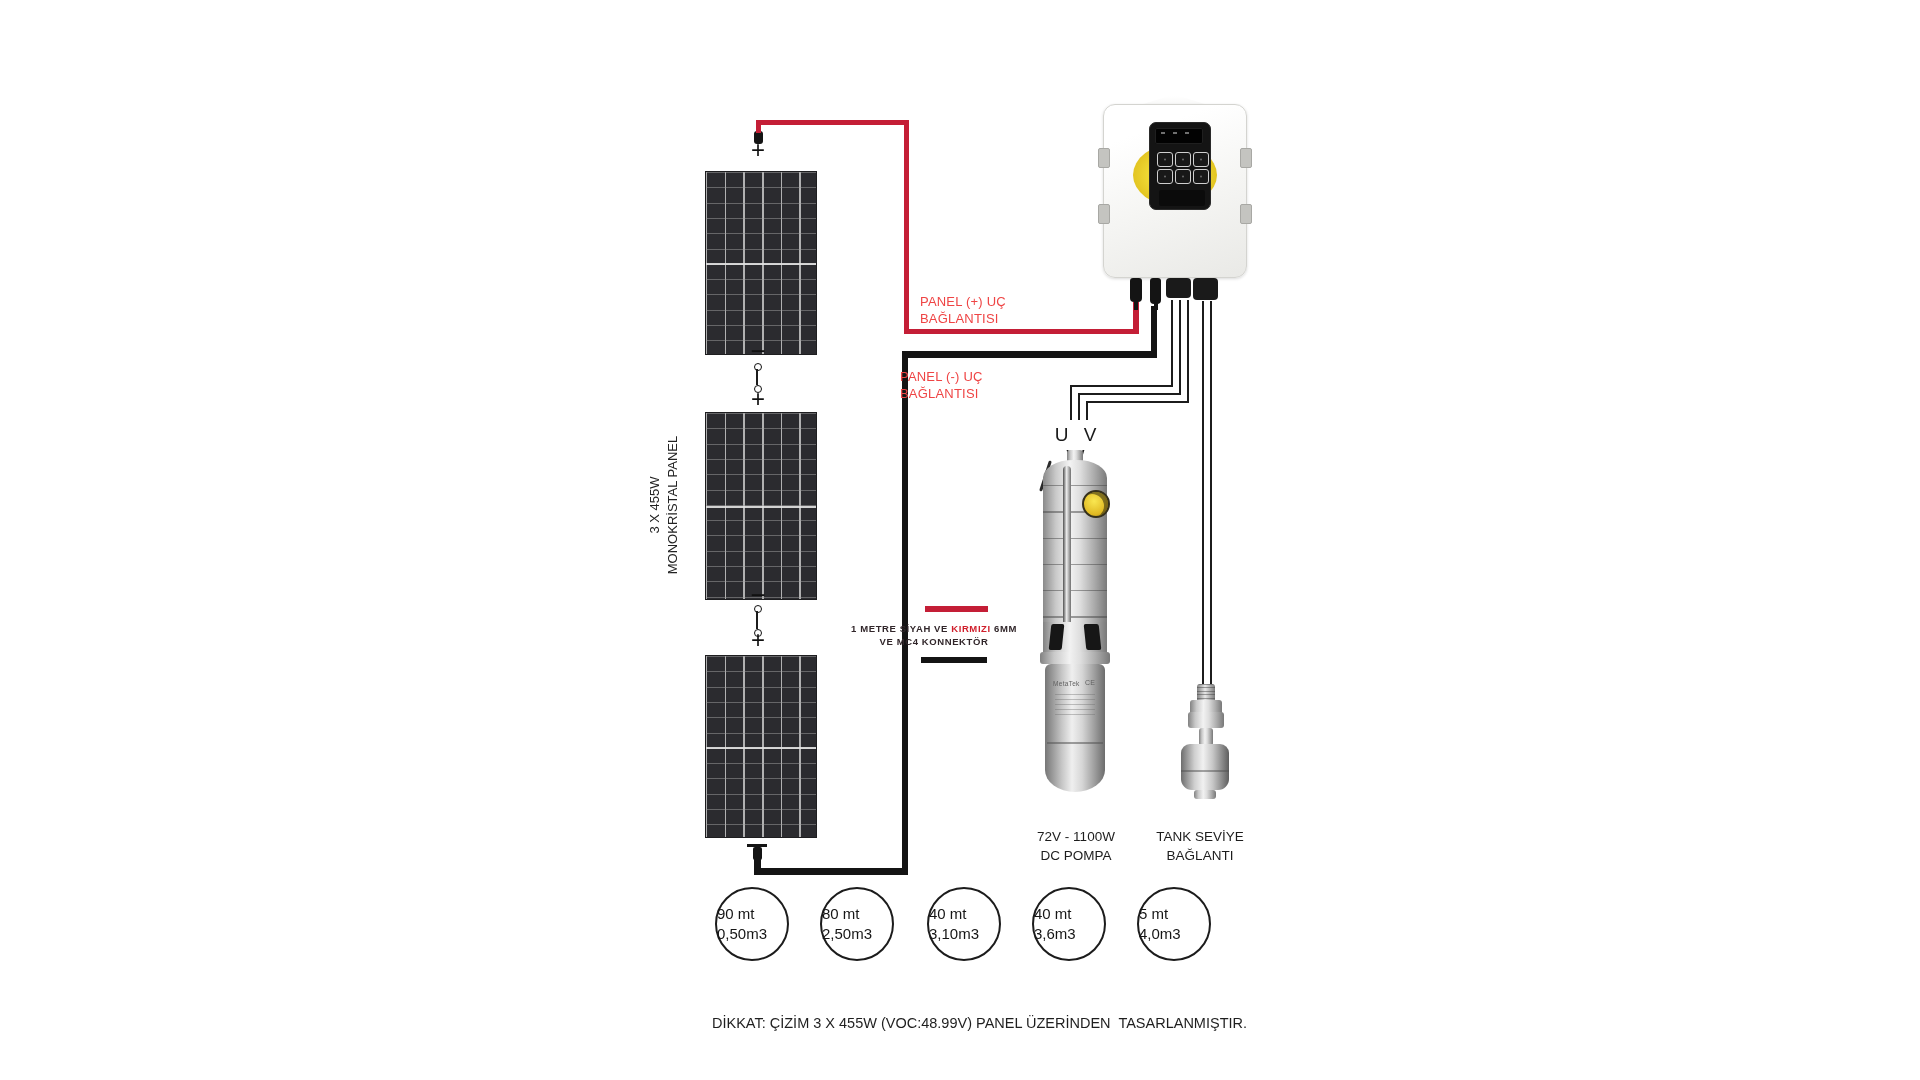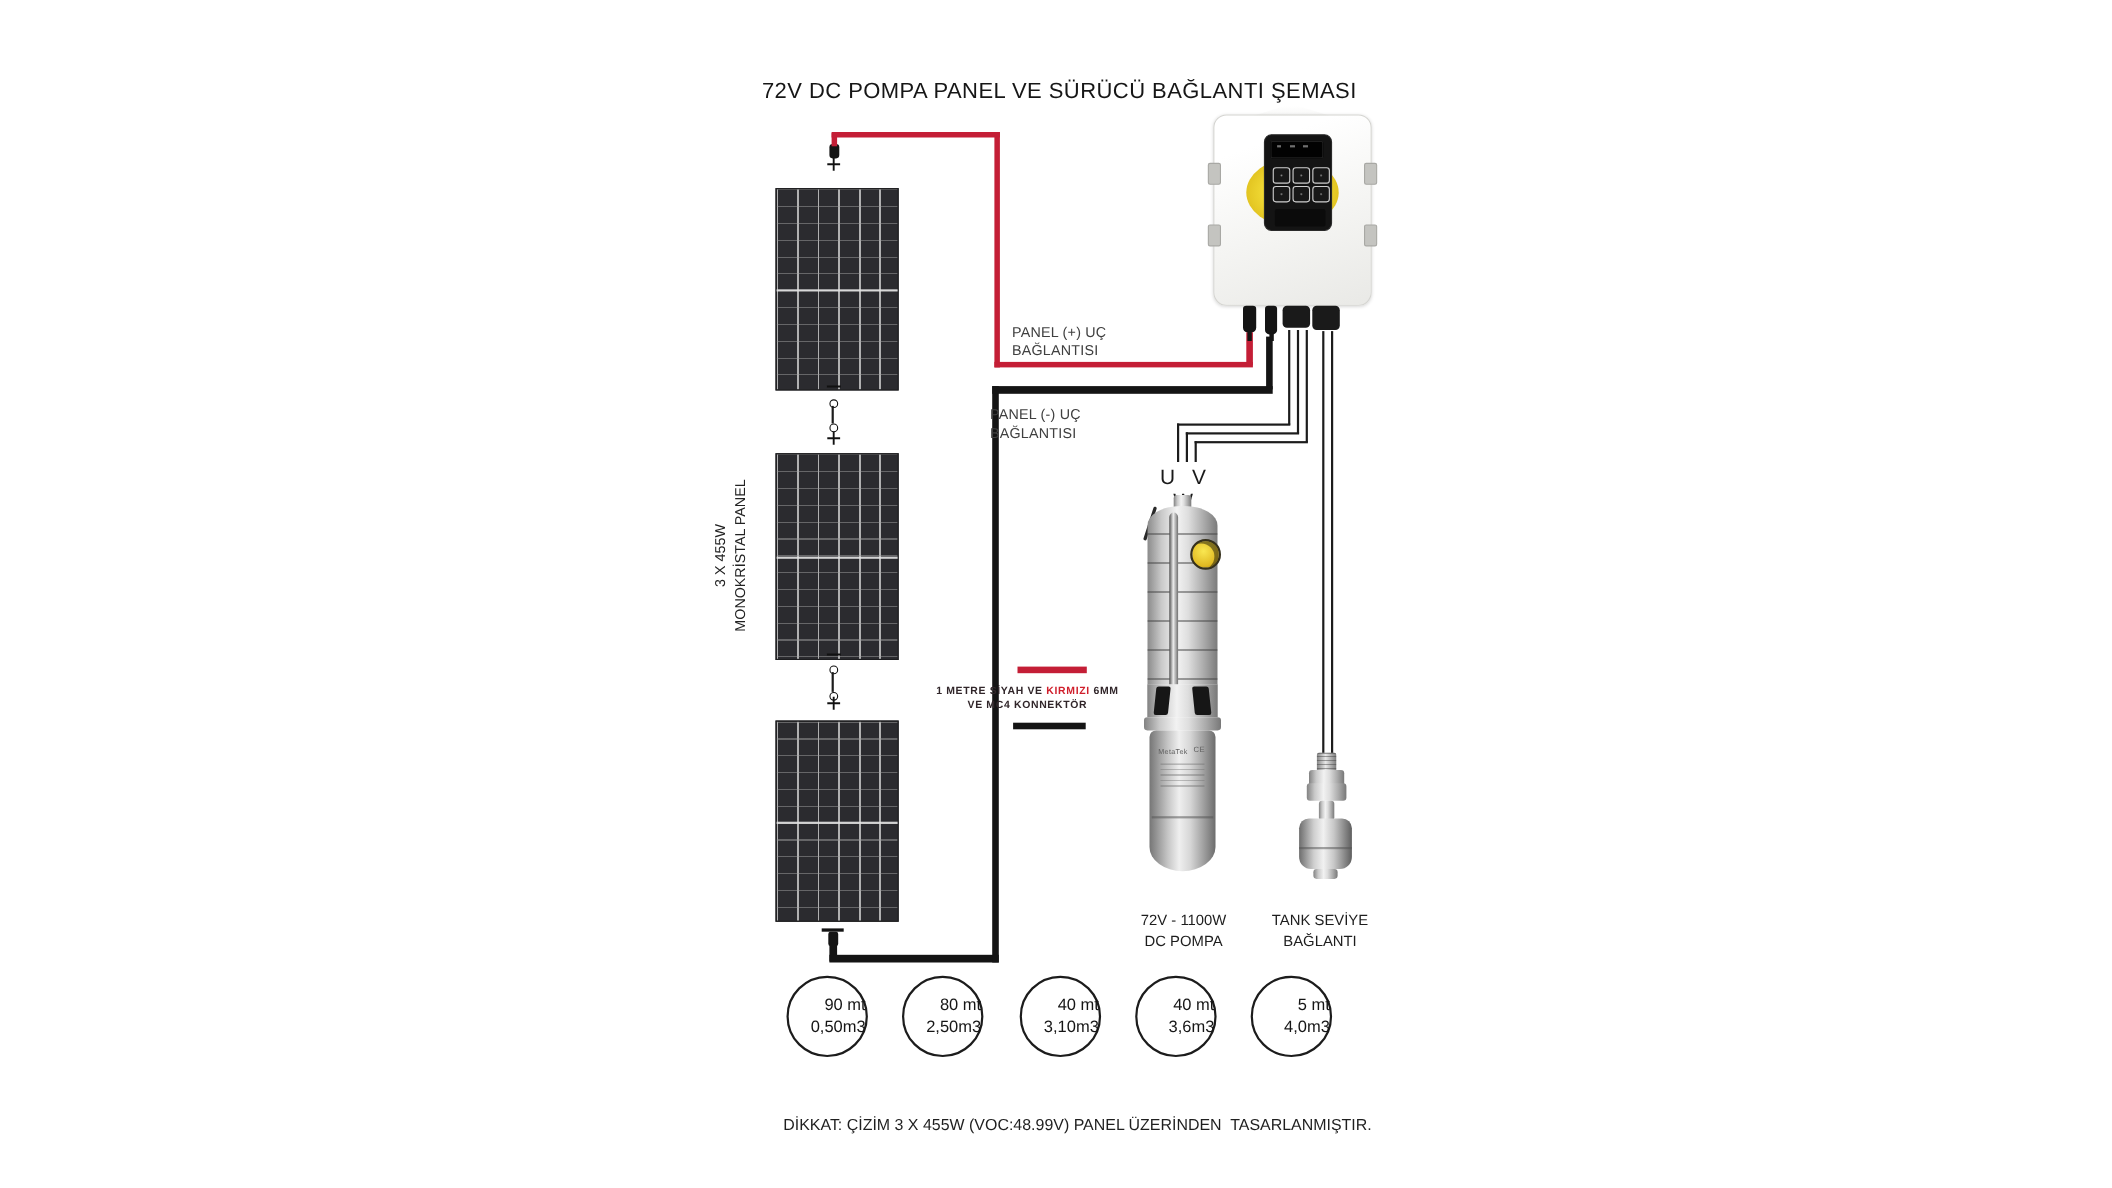--- a/index.html
+++ b/index.html
@@ -1,29 +1,29 @@
 <!DOCTYPE html>
 <html><head>
 <meta charset="utf-8">
 <style>
   html,body{margin:0;padding:0;background:#ffffff;}
   #canvas{position:relative;width:1920px;height:1080px;background:#ffffff;overflow:hidden;
           font-family:"Liberation Sans",sans-serif;color:#1c1c1c;}
   .abs{position:absolute;}
   
   .title{font-size:20px;letter-spacing:.4px;color:#161616;text-align:center;}
-  .wire-label{font-size:13px;line-height:17px;letter-spacing:.2px;color:#404040;}
+  .wire-label{font-size:13px;line-height:17px;letter-spacing:.2px;color:#ef4444;}
   .uvw{font-size:19px;letter-spacing:5px;color:#1a1a1a;text-align:center;}
   .equip-label{font-size:13.5px;line-height:19px;text-align:center;color:#1d1d1d;}
   .rot-label{font-size:13px;line-height:18px;text-align:center;color:#222;
              transform:rotate(-90deg);transform-origin:center;}
   .note-txt{font-size:9.5px;font-weight:bold;letter-spacing:.6px;color:#31262a;text-align:center;line-height:13px;}
   .note-red{color:#d01f2c;}
   .circle{width:70px;height:70px;border:2px solid #1c1c1c;border-radius:50%;background:#fff;
-          display:flex;flex-direction:column;align-items:flex-end;justify-content:center;
+          display:flex;flex-direction:column;align-items:flex-start;justify-content:center;
           font-size:15px;line-height:20px;color:#161616;}
   .footnote{font-size:14.5px;line-height:23px;color:#1f1f1f;white-space:pre;}
   
   .wred{background:#c41e36;}
   .wblk{background:#141414;}
   .thin{background:#1c1c1c;}
   
   .solar-panel{width:112px;background-color:#2b2b2f;border:1px solid #1e1e20;box-sizing:border-box;
     background-image:
       repeating-linear-gradient(to bottom, rgba(160,160,160,.5) 0 1px, transparent 1px 15.3px),
@@ -71,21 +71,20 @@
     linear-gradient(90deg,#828282,#e8e8e8 45%,#7a7a7a);}
   .float{border-radius:9px 9px 11px 11px;
     background:linear-gradient(90deg,#6d6d6d,#cfcfcf 28%,#f1f1f1 46%,#c7c7c7 66%,#5e5e5e);}
   .float::after{content:"";position:absolute;left:0;right:0;top:26px;height:2px;background:rgba(80,80,80,.5);}
 </style>
 </head>
 <body>
 
 <div id="canvas">
 
-  <div class="abs title" style="left:660px;top:72px;width:606px;">72V DC POMPA PANEL VE SÜRÜCÜ BAĞLANTI ŞEMASI</div>
 
   <div class="abs rot-label" style="left:582px;top:487px;width:164px;">
     <div>3 X 455W</div>
     <div>MONOKRİSTAL PANEL</div>
   </div>
 
   <div class="abs solar-panel" style="left:705px;top:171px;height:184px;"></div>
   <div class="abs solar-panel" style="left:705px;top:412px;height:188px;"></div>
   <div class="abs solar-panel" style="left:705px;top:655px;height:183px;"></div>
 

